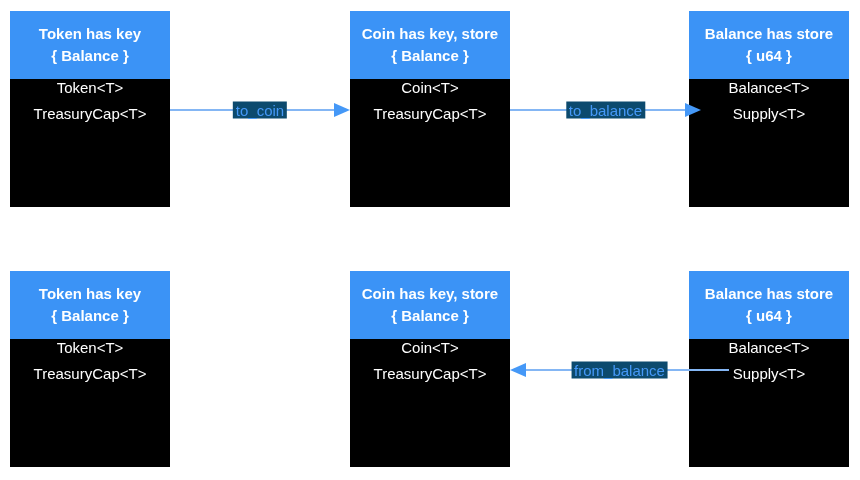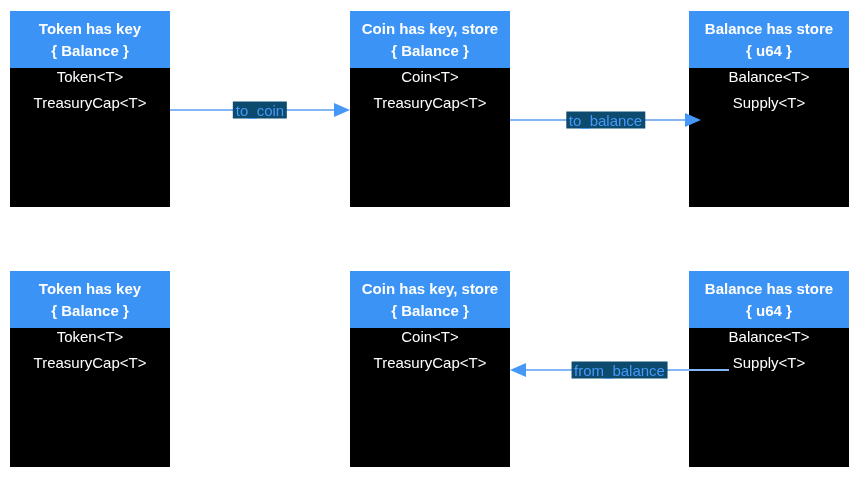--- a/index.html
+++ b/index.html
@@ -17,21 +17,21 @@
   }
   
   .sbox {
     position: absolute;
     width: 160px;
     height: 196px;
     display: flex;
     flex-direction: column;
   }
   .sbox-header {
-    height: 57px;
+    height: 68px;
     background: #3b93f6;
     color: #ffffff;
     font-weight: 700;
     font-size: 15px;
     line-height: 22px;
     display: flex;
     flex-direction: column;
     align-items: center;
     justify-content: center;
     text-align: center;
@@ -55,21 +55,21 @@
   .r2c1 { left: 10px;  top: 271px; }
   .r2c2 { left: 350px; top: 271px; }
   .r2c3 { left: 689px; top: 271px; }
 
   
   .arrow {
     position: absolute;
     height: 16px;
   }
   .a1 { left: 170px; top: 102px; width: 180px; }
-  .a2 { left: 510px; top: 112px; width: 191px; }
+  .a2 { left: 510px; top: 102px; width: 191px; }
   .a3 { left: 170px; top: 362px; width: 180px; }
   .a4 { left: 510px; top: 362px; width: 179px; padding-left: 40px; }
 
   .arrow-line {
     position: absolute;
     top: 7px;
     height: 2px;
     background: #84b6f4;
   }
   .arrow.dir-right .arrow-line { left: 0; right: 13px; }

